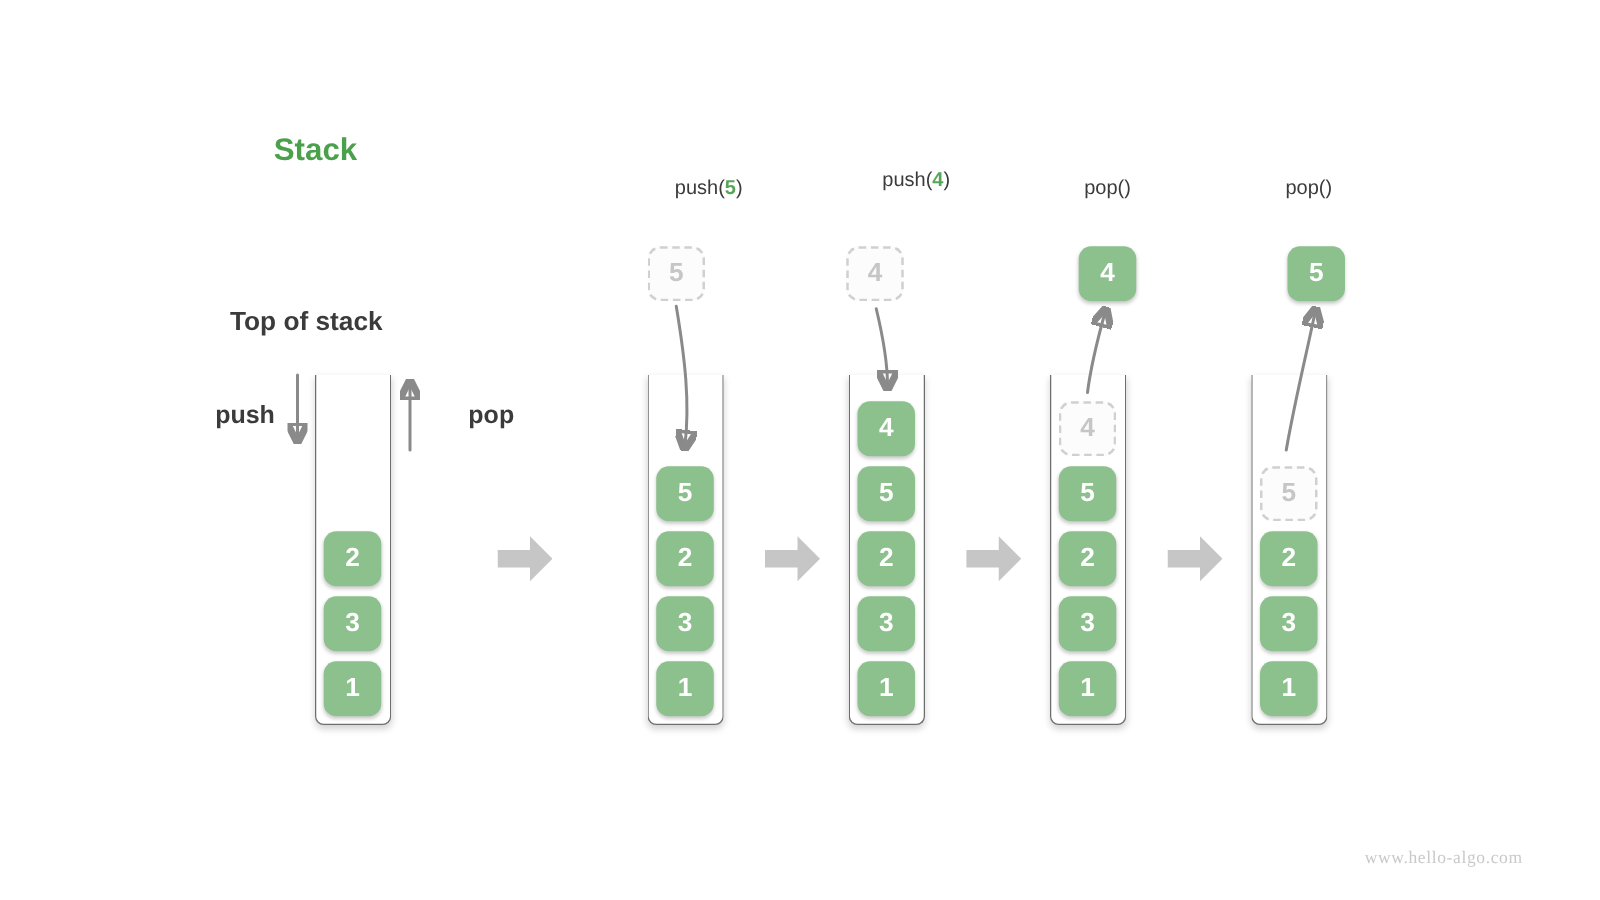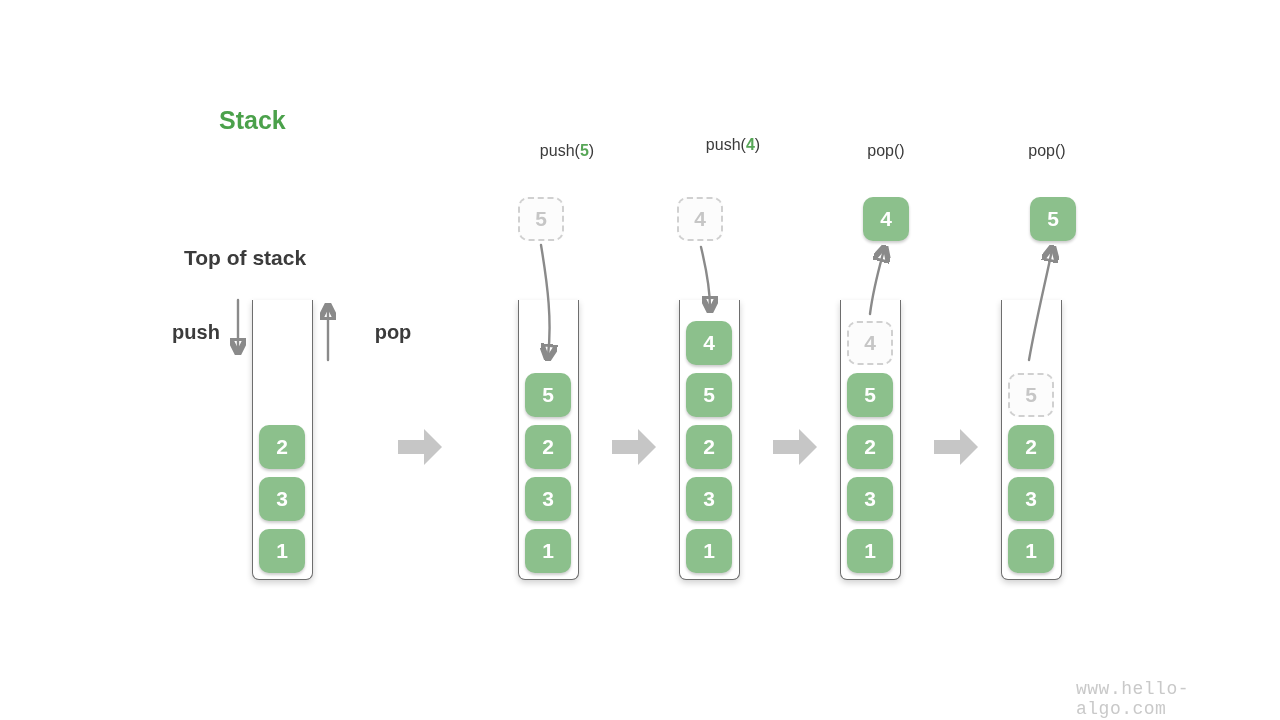--- a/index.html
+++ b/index.html
@@ -35,22 +35,22 @@
 
   .float-cell{width:46px;height:44px;border-radius:10px;background:var(--green-box);
         color:#ffffff;font-weight:bold;font-size:21px;display:flex;align-items:center;
         justify-content:center;box-shadow:0 2px 3px rgba(0,0,0,.2);}
   .float-cell.ghost{background:var(--ghost-bg);border:2px dashed var(--ghost-border);
         color:var(--ghost-text);box-shadow:none;box-sizing:border-box;}
 
   .block-arrow polygon{fill:var(--block-arrow);}
   .flow path,.flow line{stroke:var(--arrow-gray);stroke-width:2.4;fill:none;stroke-linecap:round;}
 
-  .watermark{font-family:Liberation Mono, monospace;font-size:18px;
-        color:var(--watermark);text-align:left;letter-spacing:.5px;}
+  .watermark{font-family:Liberation Serif, serif;font-size:14px;
+        color:var(--watermark);text-align:center;letter-spacing:.5px;}
 </style>
 </head>
 <body>
 
 <div class="canvas">
 
   <div class="abs title" style="left:219px;top:106px;width:130px;">Stack</div>
   <div class="abs lbl" style="left:184px;top:246px;width:200px;">Top of stack</div>
 
   <div class="abs side-lbl" style="left:161px;top:321px;width:70px;">push</div>

